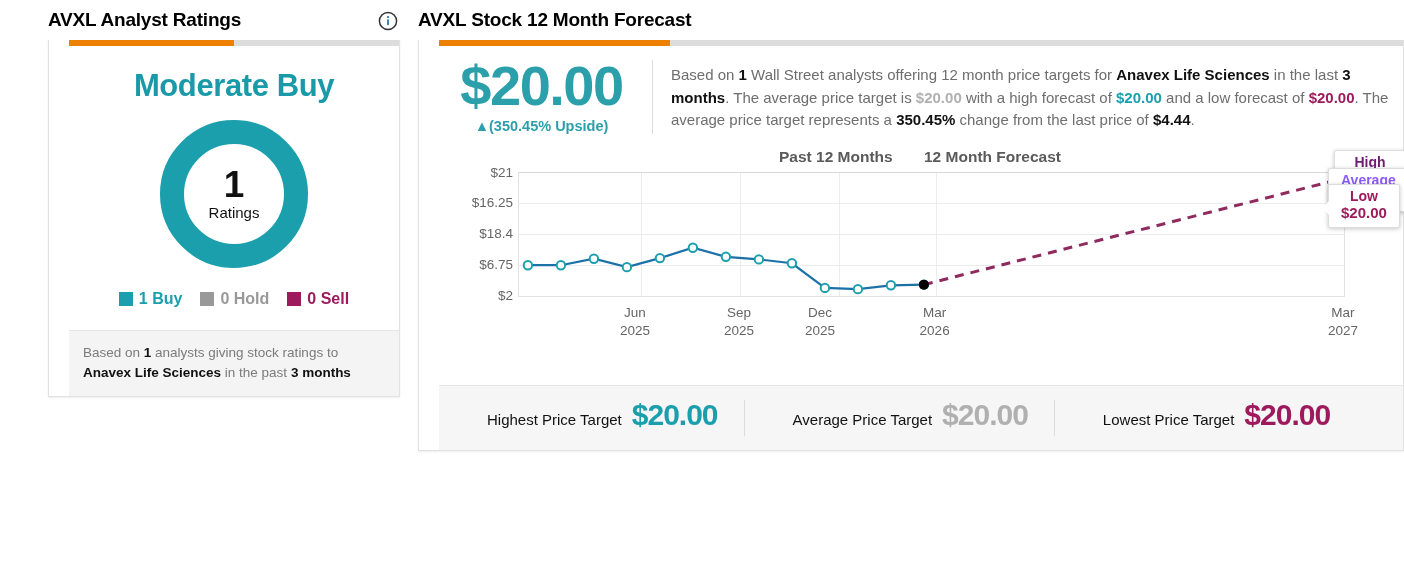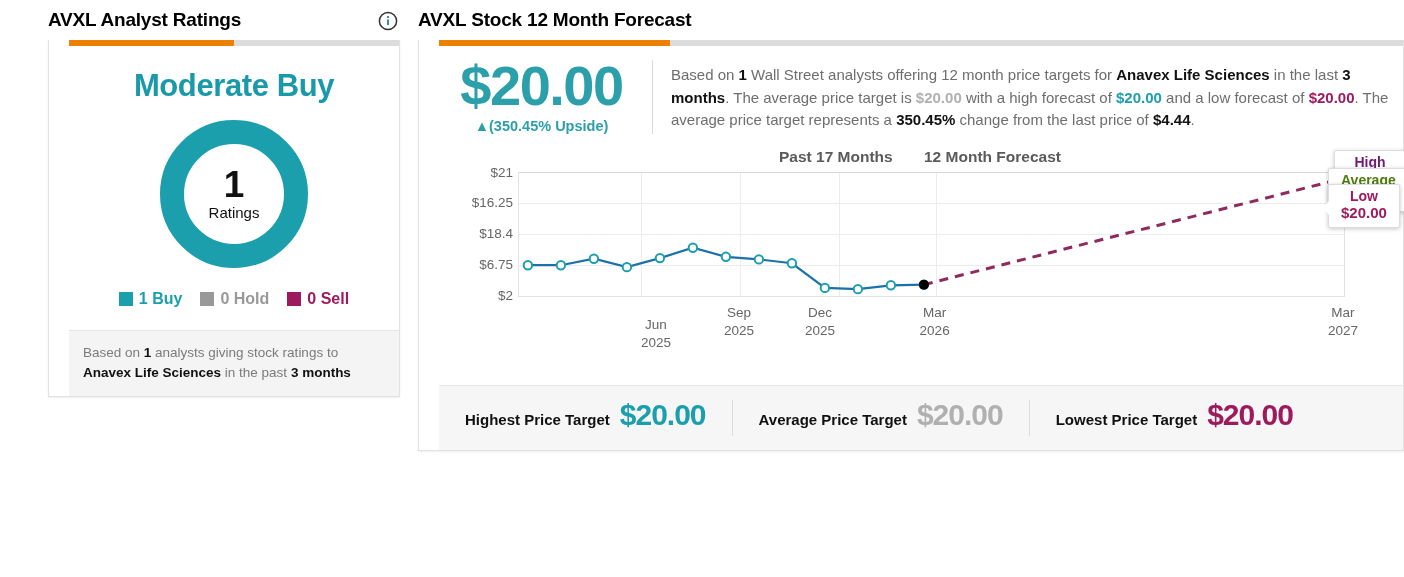--- a/index.html
+++ b/index.html
@@ -76,21 +76,21 @@
   .tip .t-val{font-size:15px;}
   .tip-high{left:895px;top:4px;z-index:1;}
   .tip-avg{left:889px;top:22px;z-index:2;}
   .tip-low{left:889px;top:38px;z-index:3;}
   .tip-low:before{content:"";position:absolute;left:-7px;top:16px;width:0;height:0;
       border-top:7px solid transparent;border-bottom:7px solid transparent;border-right:7px solid #fff;}
 
   .targets{display:flex;align-items:center;background:#f6f6f6;border-top:1px solid #e6e6e6;height:64px;margin-top:4px;}
   .tgt{display:flex;align-items:baseline;gap:10px;padding:0 26px;height:36px;}
   .tgt + .tgt{border-left:1px solid #dcdcdc;}
-  .tgt-lbl{font-size:15px;font-weight:bold;color:#111;white-space:nowrap;}
+  .tgt-lbl{font-size:15px;font-weight:normal;color:#111;white-space:nowrap;margin-left:22px;}
   .tgt-val{font-size:30px;font-weight:bold;letter-spacing:-1px;line-height:1;}
 </style>
 </head>
 <body>
 
 <div class="page">
 
   <div class="left-panel">
     <div class="panel-head">
       <div class="panel-title">AVXL Analyst Ratings</div>
@@ -158,21 +158,21 @@
           <div class="big-price">$20.00</div>
           <div class="upside">▲(350.45% Upside)</div>
         </div>
         <div class="blurb">
           <span>Based on </span><b>1</b><span> Wall Street analysts offering 12 month price targets for </span><b>Anavex Life Sciences</b><span> in the last </span><b>3 months</b><span>. The average price target is </span><span class="c-gray">$20.00</span><span> with a high forecast of </span><span class="c-teal">$20.00</span><span> and a low forecast of </span><span class="c-mag">$20.00</span><span>. The average price target represents a </span><b>350.45%</b><span> change from the last price of </span><b>$4.44</b><span>.</span>
         </div>
       </div>
 
       <div class="chart-area">
         <div class="chart-head">
-          <span class="ph-past">Past 17 Months</span>
+          <span class="ph-past">Past 12 Months</span>
           <span class="ph-fc">12 Month Forecast</span>
         </div>
 
         <div class="ylabels">
             <div class="ylabel" style="top: 123px;">$2</div>
             <div class="ylabel" style="top: 92.25px;">$6.75</div>
             <div class="ylabel" style="top: 61.5px;">$18.4</div>
             <div class="ylabel" style="top: 30.75px;">$16.25</div>
             <div class="ylabel" style="top: 0px;">$21</div>
           </div>
@@ -197,21 +197,21 @@
             <ellipse cx="240.89999999999998" cy="87.39473684210526" rx="4.2" ry="4.2" fill="#fff" stroke="#1b9fad" stroke-width="2" vector-effect="non-scaling-stroke"></ellipse>
             <ellipse cx="273.90000000000003" cy="91.27894736842106" rx="4.2" ry="4.2" fill="#fff" stroke="#1b9fad" stroke-width="2" vector-effect="non-scaling-stroke"></ellipse>
             <ellipse cx="306.9" cy="115.87894736842105" rx="4.2" ry="4.2" fill="#fff" stroke="#1b9fad" stroke-width="2" vector-effect="non-scaling-stroke"></ellipse>
             <ellipse cx="339.9" cy="117.17368421052632" rx="4.2" ry="4.2" fill="#fff" stroke="#1b9fad" stroke-width="2" vector-effect="non-scaling-stroke"></ellipse>
             <ellipse cx="372.90000000000003" cy="113.28947368421052" rx="4.2" ry="4.2" fill="#fff" stroke="#1b9fad" stroke-width="2" vector-effect="non-scaling-stroke"></ellipse>
             <ellipse cx="405.9" cy="112.6421052631579" rx="4.2" ry="4.2" fill="#fff" stroke="#1b9fad" stroke-width="2" vector-effect="non-scaling-stroke"></ellipse>
             <polyline points="405.9,112.6421052631579 825,6.473684210526329" fill="none" stroke="#8e2a5e" stroke-width="3" vector-effect="non-scaling-stroke" stroke-dasharray="9,7"></polyline>
             <ellipse cx="405.9" cy="112.6421052631579" rx="5" ry="5" fill="#000000"></ellipse>
           </svg>
         <div class="xlabels">
-            <div class="xlabel" style="left: 138px; margin-top: 12px;">
+            <div class="xlabel" style="left: 117px;">
               <div>Jun</div>
               <div>2025</div>
             </div>
             <div class="xlabel" style="left: 221.1px;">
               <div>Sep</div>
               <div>2025</div>
             </div>
             <div class="xlabel" style="left: 302px;">
               <div>Dec</div>
               <div>2025</div>
@@ -224,21 +224,21 @@
               <div>Mar</div>
               <div>2027</div>
             </div>
           </div>
 
         <div class="tip tip-high">
           <div class="t-lbl" style="color:#701a75">High</div>
           <div class="t-val" style="color:#1b9fad">$20.00</div>
         </div>
         <div class="tip tip-avg">
-          <div class="t-lbl" style="color:#4d7c0f">Average</div>
+          <div class="t-lbl" style="color:#8b5cf6">Average</div>
           <div class="t-val" style="color:#9a9a9a">$20.00</div>
         </div>
         <div class="tip tip-low">
           <div class="t-lbl" style="color:#9d1b5c">Low</div>
           <div class="t-val" style="color:#9d1b5c">$20.00</div>
         </div>
       </div>
 
       <div class="targets">
         <div class="tgt">

